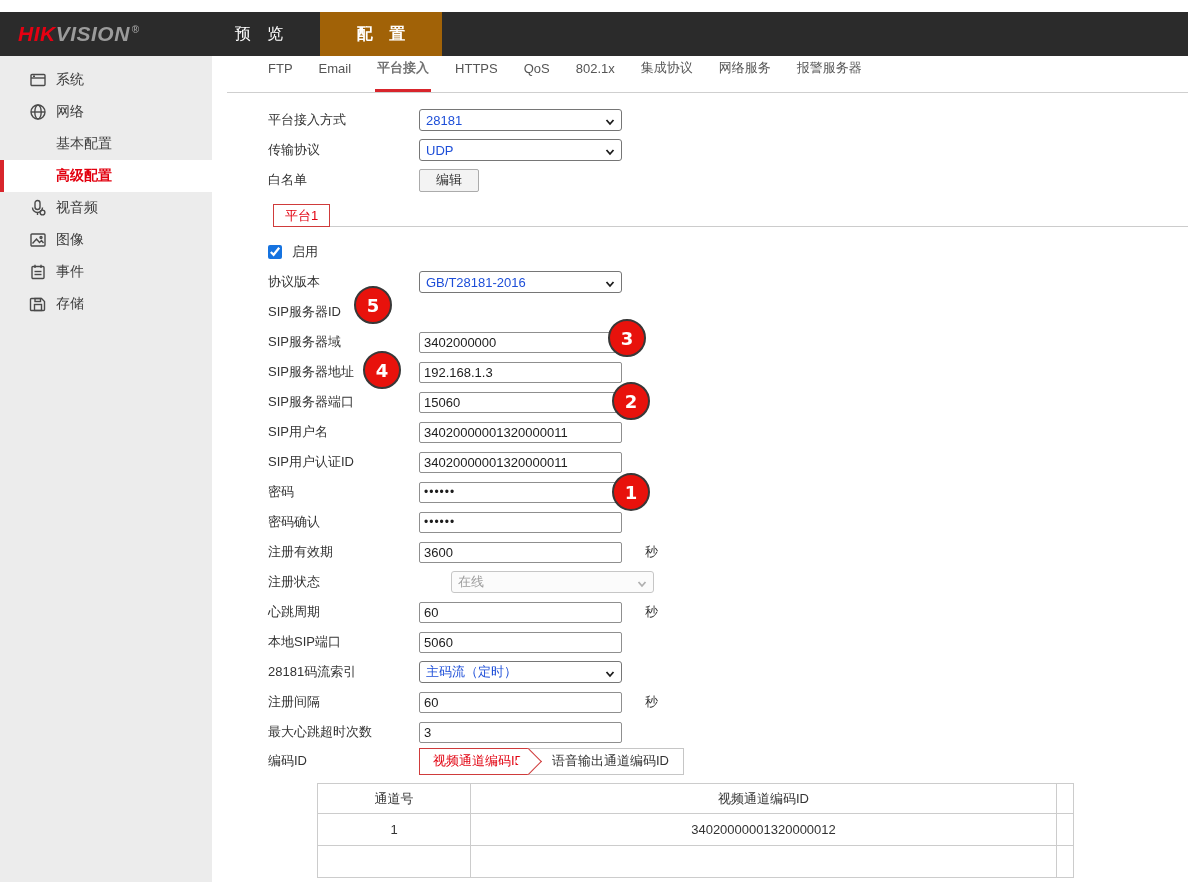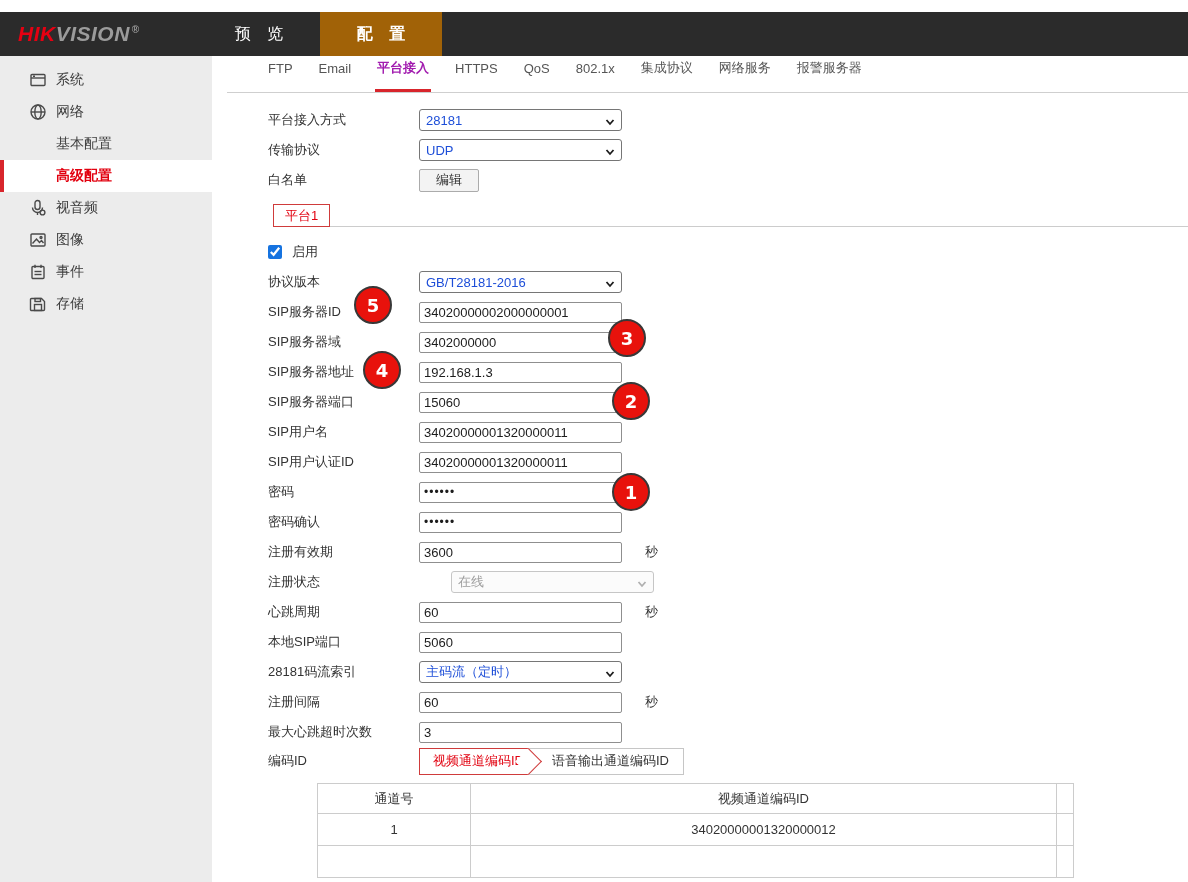--- a/index.html
+++ b/index.html
@@ -28,21 +28,21 @@
   .menu-item .mi-icon { position:absolute; left:29px; top:50%; transform:translateY(-50%); width:18px; height:18px; }
   .menu-item .mi-label { padding-left:56px; }
   .menu-item.active { background:#fff; color:#e2000f; font-weight:bold; }
   .menu-item.active::before { content:''; position:absolute; left:0; top:0; bottom:0; width:4px; background:#d8252c; }
   .mi-icon svg { width:18px; height:18px; stroke:#4a4a4a; fill:none; stroke-width:1.4; }
 
   
   .main { position:absolute; left:227px; top:44px; width:976px; bottom:0; background:#fff; }
   .tabbar { height:49px; border-bottom:1px solid #cfcfcf; display:flex; align-items:stretch; padding-left:28px; }
   .tab { padding:0 13px; font-size:13px; color:#555; display:flex; align-items:center; position:relative; cursor:pointer; white-space:nowrap; }
-  .tab.active { color:#a21caf; font-weight:bold; }
+  .tab.active { color:#737373; font-weight:bold; }
   .tab.active::after { content:''; position:absolute; left:11px; right:11px; bottom:0; height:3px; background:#d8252c; }
 
   
   .form { padding-top:12px; }
   .frow { height:30px; display:flex; align-items:center; padding-left:41px; }
   .flabel { width:151px; font-size:13px; color:#333; flex:0 0 151px; }
   .ctrl { width:203px; flex:0 0 203px; position:relative; }
   input.txt { width:203px; height:21px; border:1px solid #8f8f8f; border-radius:2px; padding:0 4px; font-size:13px; color:#1c1c1c; background:#fff; font-family:inherit; }
   input.pwd { letter-spacing:1px; font-size:12px; }
   .sel { width:203px; height:22px; border:1px solid #767676; border-radius:3px; background:#fff; display:flex; align-items:center; padding:0 22px 0 6px; font-size:13px; color:#1d4ed8; position:relative; cursor:pointer; }
@@ -240,21 +240,20 @@
         <span>GB/T28181-2016</span>
         <span class="chev"><svg viewBox="0 0 10 10">
                 <polyline points="1.5,3 5,7 8.5,3"></polyline>
               </svg></span>
       </div>
         </div>
     </div>
 
     <div class="frow">
       <span class="flabel">SIP服务器ID</span>
-      <div class="ctrl"><input class="txt" type="text" value="34020000002000000001" style=""></div>
     </div>
 
     <div class="frow">
       <span class="flabel">SIP服务器域</span>
       <div class="ctrl"><input class="txt" type="text" value="3402000000" style=""></div>
     </div>
 
     <div class="frow">
       <span class="flabel">SIP服务器地址</span>
       <div class="ctrl"><input class="txt" type="text" value="192.168.1.3" style=""></div>

